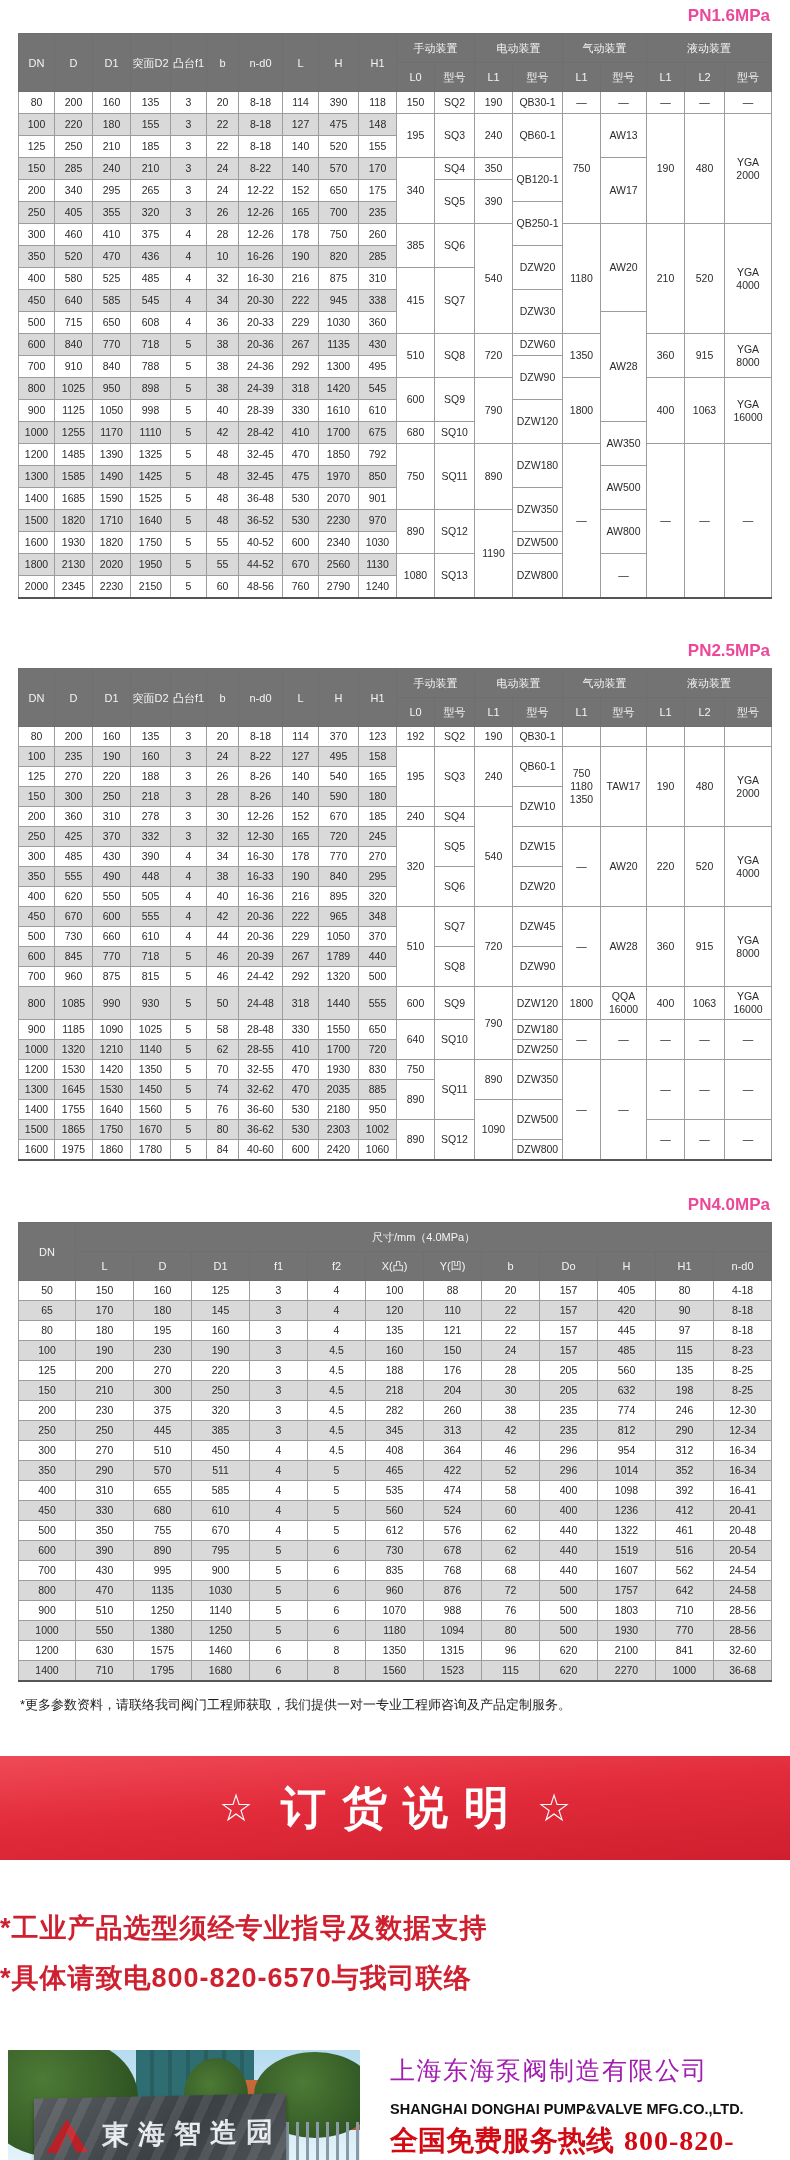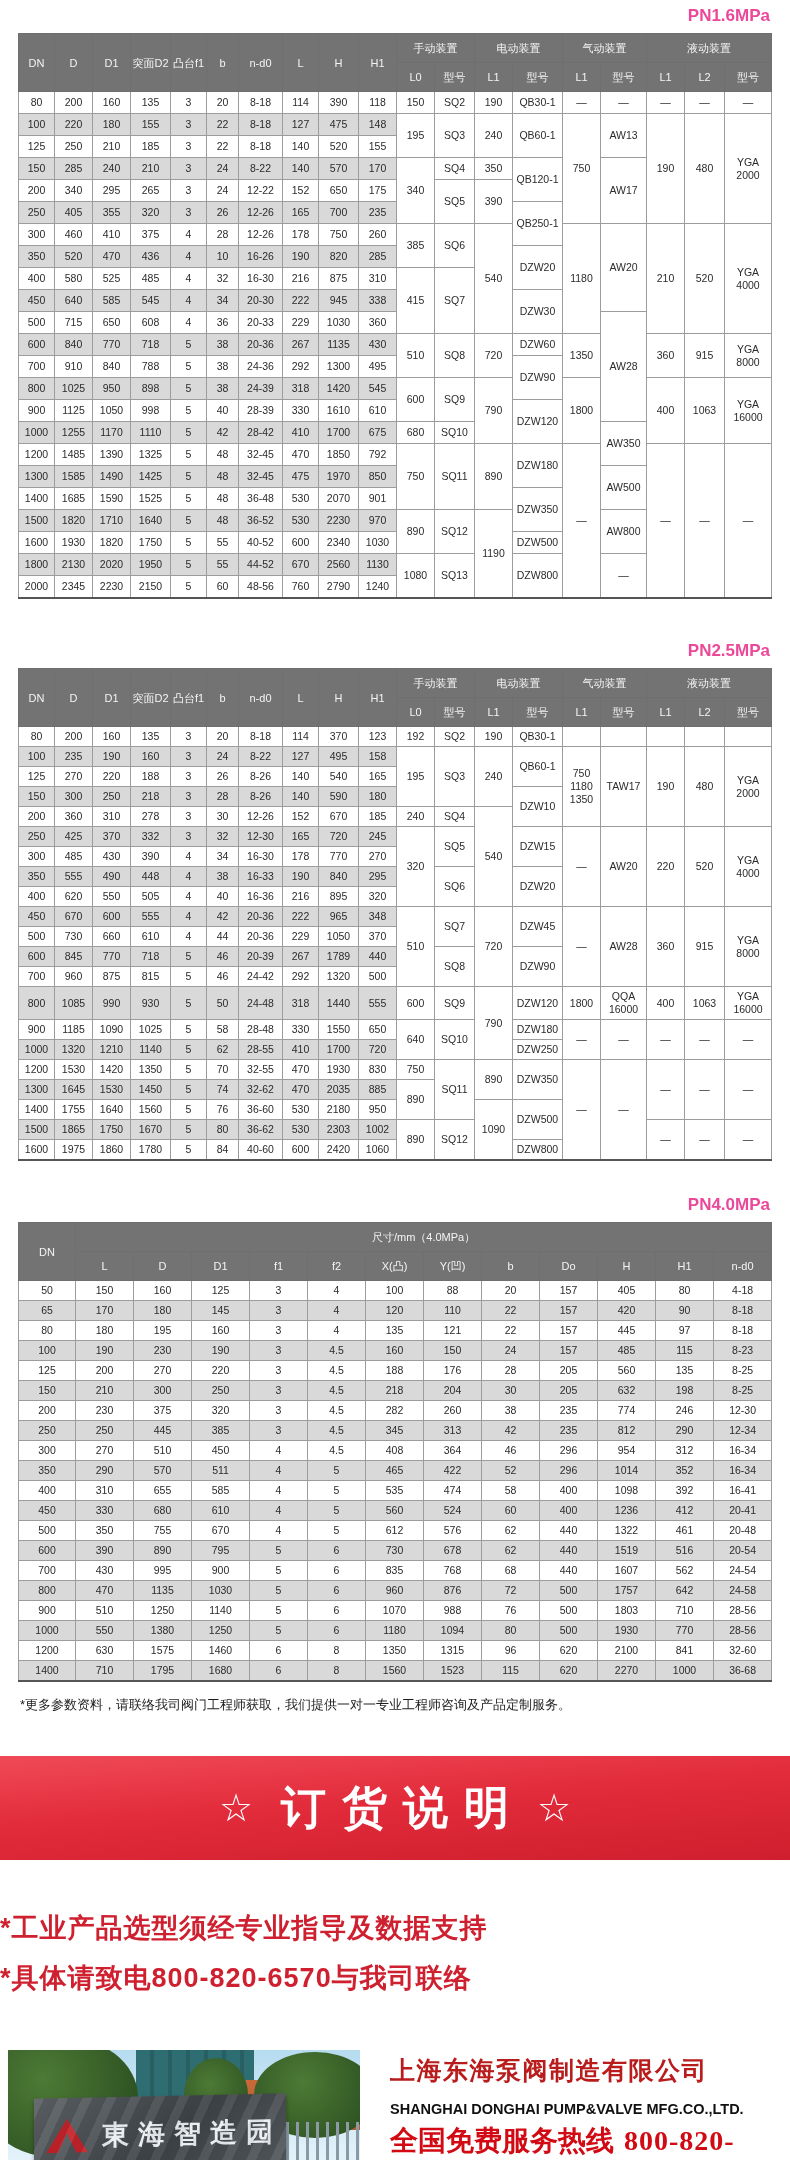--- a/index.html
+++ b/index.html
@@ -42,21 +42,21 @@
      box-shadow:0 3px 4px rgba(0,0,0,.35);display:flex;align-items:center;}
   .photo .sign:after{content:"";position:absolute;inset:0;
      background:repeating-linear-gradient(115deg,rgba(255,255,255,.07) 0 9px,rgba(0,0,0,.05) 9px 22px);}
   .photo .logo{position:relative;flex:none;width:42px;height:34px;margin-left:12px;background:#c3232a;
      clip-path:polygon(50% 0,100% 100%,72% 100%,50% 42%,28% 100%,0 100%);}
   .photo .sign-text{position:relative;color:#eceff1;font-weight:bold;font-size:27px;
      letter-spacing:9px;margin-left:14px;white-space:nowrap;}
   .photo .flowers{position:absolute;left:16px;top:118px;width:286px;height:15px;background:#a31f2d;
      border-radius:8px 8px 0 0;box-shadow:0 2px 2px rgba(0,0,0,.25);}
   .company{margin-left:30px;padding-top:4px;}
-  .company-name{font-size:25px;font-weight:bold;color:#b91c1c;letter-spacing:1.5px;}
+  .company-name{font-size:25px;font-weight:normal;color:#a21caf;letter-spacing:1.5px;}
   .company-en{font-family:Liberation Sans, sans-serif;font-weight:bold;font-size:14.5px;color:#101010;
      margin-top:14px;}
   .hotline{margin-top:5px;color:#d10a14;font-weight:bold;font-size:28px;
      font-family:"Liberation Serif",serif;}
   .hotline .num{margin-left:10px;letter-spacing:1px;}
   .info-line{font-family:"Liberation Serif",serif;font-weight:bold;font-size:16.5px;color:#131313;
      line-height:1.5;white-space:nowrap;}
 </style>
 </head>
 <body>

